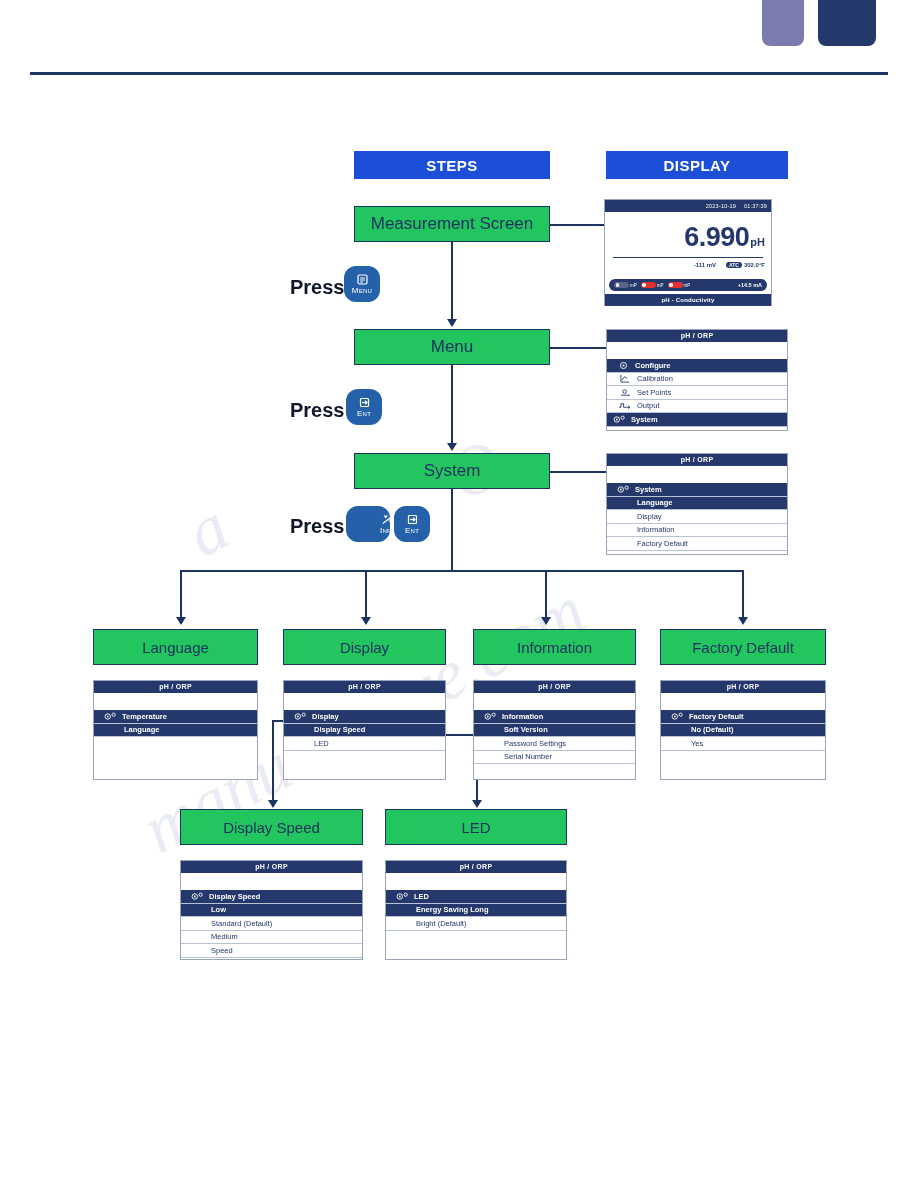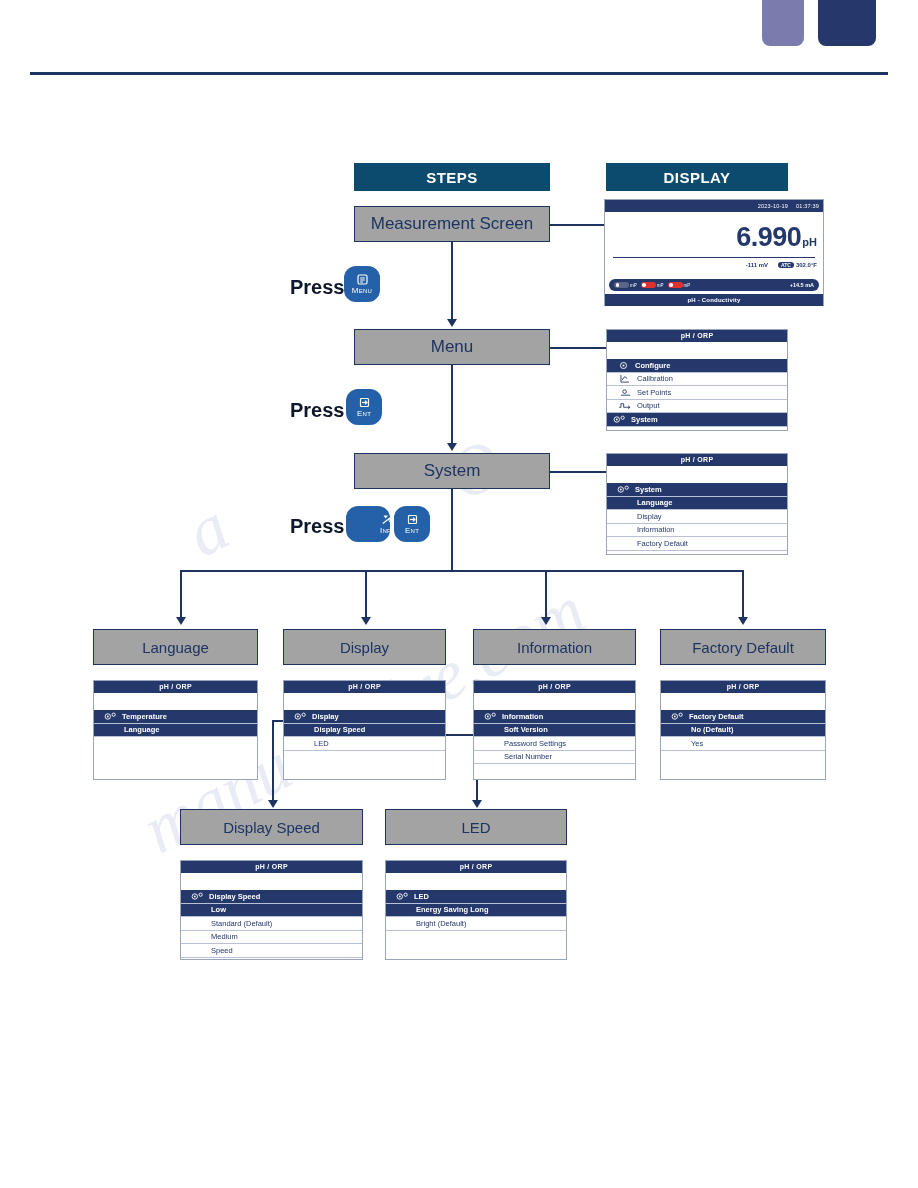--- a/index.html
+++ b/index.html
@@ -42,37 +42,36 @@
     white-space: nowrap;
   }
   .wm1 { left: 0px;   top: 250px; transform: rotate(-28deg); }
   .wm2 { left: 330px; top: 0px;   transform: rotate(-28deg); font-size: 120px; }
   .wm3 { left: 70px;  top: 60px;  transform: rotate(-28deg); font-size: 110px; }
 
   
   .col-head {
     position: absolute;
     height: 28px;
-    background: #0c4a6e;
+    background: #1d4ed8;
     color: #ffffff;
     font-size: 15px;
     font-weight: bold;
     letter-spacing: 0.5px;
     display: flex; align-items: center; justify-content: center;
     z-index: 3;
-    margin-top: 12px;
   }
   #head-steps   { left: 354px; top: 151px; width: 196px; }
   #head-display { left: 606px; top: 151px; width: 182px; }
 
   
   .flow-box {
     position: absolute;
     border: 1px solid #1d3461;
-    background: #a3a3a3;
+    background: #22c55e;
     color: #1d3461;
     display: flex; align-items: center; justify-content: center;
     z-index: 3;
   }
   .flow-box.big  { font-size: 17px; }
   .flow-box.mid  { font-size: 15px; }
 
   #box-measurement   { left: 354px; top: 206px; width: 196px; height: 36px; }
   #box-menu          { left: 354px; top: 329px; width: 196px; height: 36px; }
   #box-system        { left: 354px; top: 453px; width: 196px; height: 36px; }
@@ -165,21 +164,21 @@
   }
   .scr-row.plain { padding-left: 30px; }
   .scr-row.blank { border-bottom: none; }
   .scr-icon {
     width: 24px; display: inline-flex;
     align-items: center; justify-content: center;
     flex: 0 0 24px;
   }
 
   
-  #screen-measure { left: 604px; top: 199px; width: 220px; height: 107px; }
+  #screen-measure { left: 604px; top: 199px; width: 168px; height: 107px; }
   .meas-top {
     height: 12px; background: #24386b;
     display: flex; align-items: center; justify-content: flex-end;
     padding-right: 4px;
     color: #ffffff; font-size: 5.5px; letter-spacing: 0.2px;
   }
   .meas-top .dt-date { margin-right: 8px; }
   .meas-body { height: 82px; background: #ffffff; position: relative; padding: 0 6px; }
   .meas-value {
     text-align: right; padding-top: 10px;

